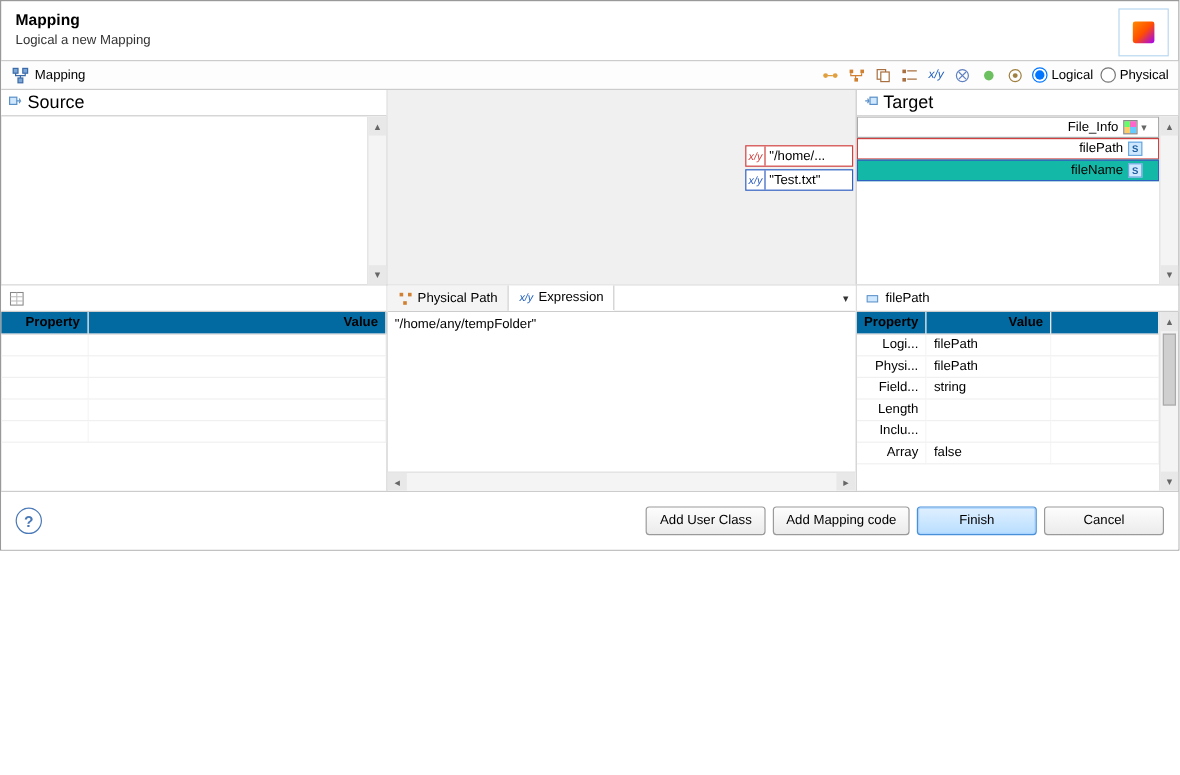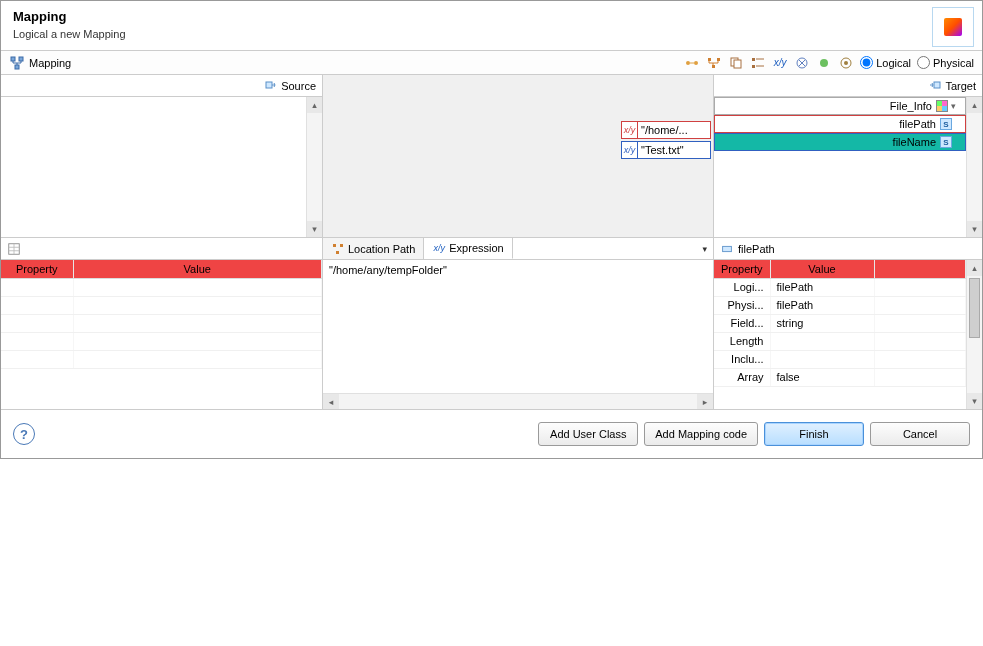--- a/index.html
+++ b/index.html
@@ -23,21 +23,21 @@
 .radio-group { display:flex; align-items:center; gap:3px; }
 .radio-group input { margin:0; }
 
 
 .splitarea { flex:1; display:flex; border-bottom:1px solid #ccc; min-height:0; }
 .col { display:flex; flex-direction:column; min-width:0; }
 .col-source { width:322px; border-right:1px solid #ccc; }
 .col-middle { flex:1; background:#f0f0f0; position:relative; border-right:1px solid #ccc; }
 .col-target { width:268px; }
 
-.col-header { height:22px; background:#fff; border-bottom:1px solid #ccc; display:flex; align-items:center; padding:0 6px; gap:4px; font-size:11px;justify-content:flex-end; }
+.col-header { height:22px; background:#fff; border-bottom:1px solid #ccc; display:flex; align-items:center; padding:0 6px; gap:4px; font-size:15px; }
 .col-body { flex:1; position:relative; overflow:hidden; }
 .scroll-y { position:absolute; right:0; top:0; bottom:0; width:16px; background:#f4f4f4; border-left:1px solid #e0e0e0; }
 .scroll-btn { height:16px; background:#e8e8e8; display:flex; align-items:center; justify-content:center; font-size:9px; color:#666; }
 .scroll-track { height:calc(100% - 32px); }
 
 
 .canvas { position:absolute; inset:0; }
 .node { position:absolute; height:18px; background:#fff; display:flex; align-items:center; font-size:11px; }
 .node .xy-icon { width:16px; height:16px; display:inline-flex; align-items:center; justify-content:center; font-size:9px; font-style:italic; }
 .node .txt { padding:0 3px; white-space:nowrap; overflow:hidden; text-overflow:ellipsis; }
@@ -69,21 +69,21 @@
 .bp-header { height:22px; border-bottom:1px solid #ccc; display:flex; align-items:center; font-size:11px; background:#fff; }
 .bp-tabs { display:flex; height:100%; }
 .bp-tab { padding: 0 8px; display:flex; align-items:center; gap:3px; border-right:1px solid #ccc; background:#f4f4f4; cursor:pointer; height:100%; }
 .bp-tab.active { background:#fff; border-bottom:1px solid #fff; margin-bottom:-1px; }
 .bp-tab .icon { width:14px; height:14px; display:inline-flex; align-items:center; justify-content:center; }
 .bp-header .dropdown-arrow { margin-left:auto; margin-right:6px; font-size:9px; color:#333; cursor:pointer; }
 .bp-header .title-icon { width:16px; height:16px; margin:0 3px 0 5px; display:inline-flex; align-items:center; justify-content:center; }
 
 .bp-body { flex:1; position:relative; overflow:hidden; }
 .prop-table { width:100%; border-collapse:collapse; font-size:11px; }
-.prop-table th { text-align:center; font-weight:normal; background:#ef4444; border-bottom:1px solid #dcdcdc; border-right:1px solid #e6e6e6; padding:2px 6px; height:18px; }
+.prop-table th { text-align:right; font-weight:bold; background:#0369a1; border-bottom:1px solid #dcdcdc; border-right:1px solid #e6e6e6; padding:2px 6px; height:18px; }
 .prop-table td { border-bottom:1px solid #f0f0f0; border-right:1px solid #f6f6f6; padding:2px 6px; height:18px; white-space:nowrap; overflow:hidden; text-overflow:ellipsis; }
 .prop-table td.k { text-align:right; width:56px; }
 .expression-text { padding:4px 6px; font-size:11px; }
 .hscroll { position:absolute; left:0; right:0; bottom:0; height:16px; background:#f4f4f4; border-top:1px solid #e0e0e0; display:flex; }
 .hscroll-btn { width:16px; background:#e8e8e8; display:flex; align-items:center; justify-content:center; font-size:9px; color:#666; }
 .hscroll-track { flex:1; }
 
 
 .footer { height:48px; display:flex; align-items:center; padding:0 12px; background:#fff; }
 .help-icon { width:22px; height:22px; border:1.5px solid #4a79b7; border-radius:50%; color:#4a79b7; display:flex; align-items:center; justify-content:center; font-size:13px; font-weight:bold; cursor:pointer; }
@@ -300,21 +300,21 @@
       <div class="bp-header">
         <div class="bp-tabs">
           <div class="bp-tab">
             <span class="icon">
                 <svg width="12" height="12" viewBox="0 0 12 12">
                   <rect x="1" y="1" width="3" height="3" fill="#d08030"></rect>
                   <rect x="8" y="1" width="3" height="3" fill="#d08030"></rect>
                   <rect x="4" y="8" width="3" height="3" fill="#d08030"></rect>
                 </svg>
               </span>
-            <span>Location Path</span>
+            <span>Physical Path</span>
           </div>
           <div class="bp-tab active">
             <span class="icon" style="font-style:italic;font-size:9px;color:#2060c0">x/y</span>
             <span>Expression</span>
           </div>
         </div>
         <span class="dropdown-arrow">▾</span>
       </div>
       <div class="bp-body">
         <div class="expression-text">"/home/any/tempFolder"</div>

